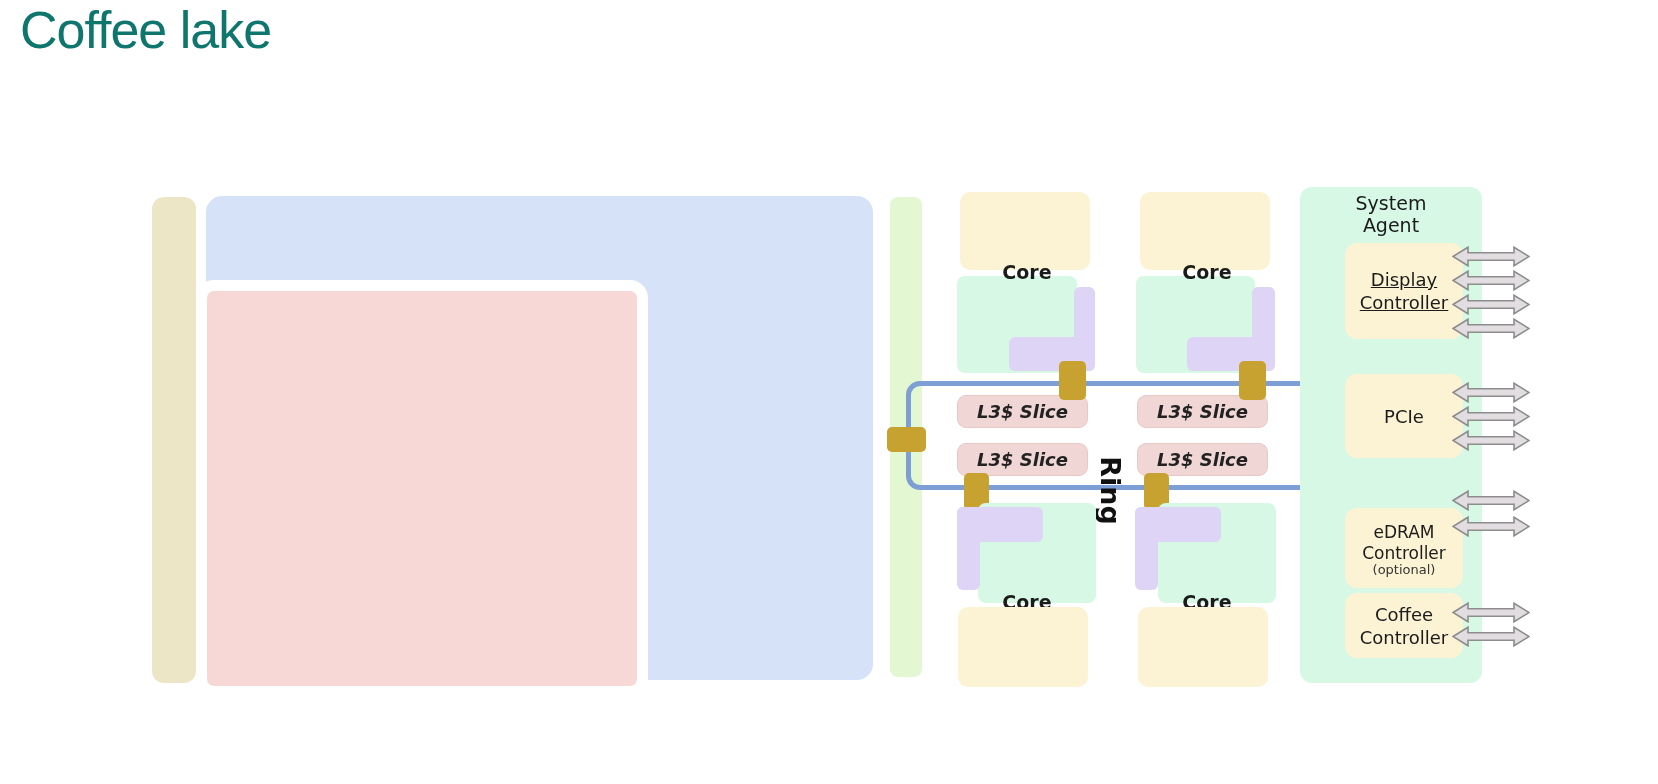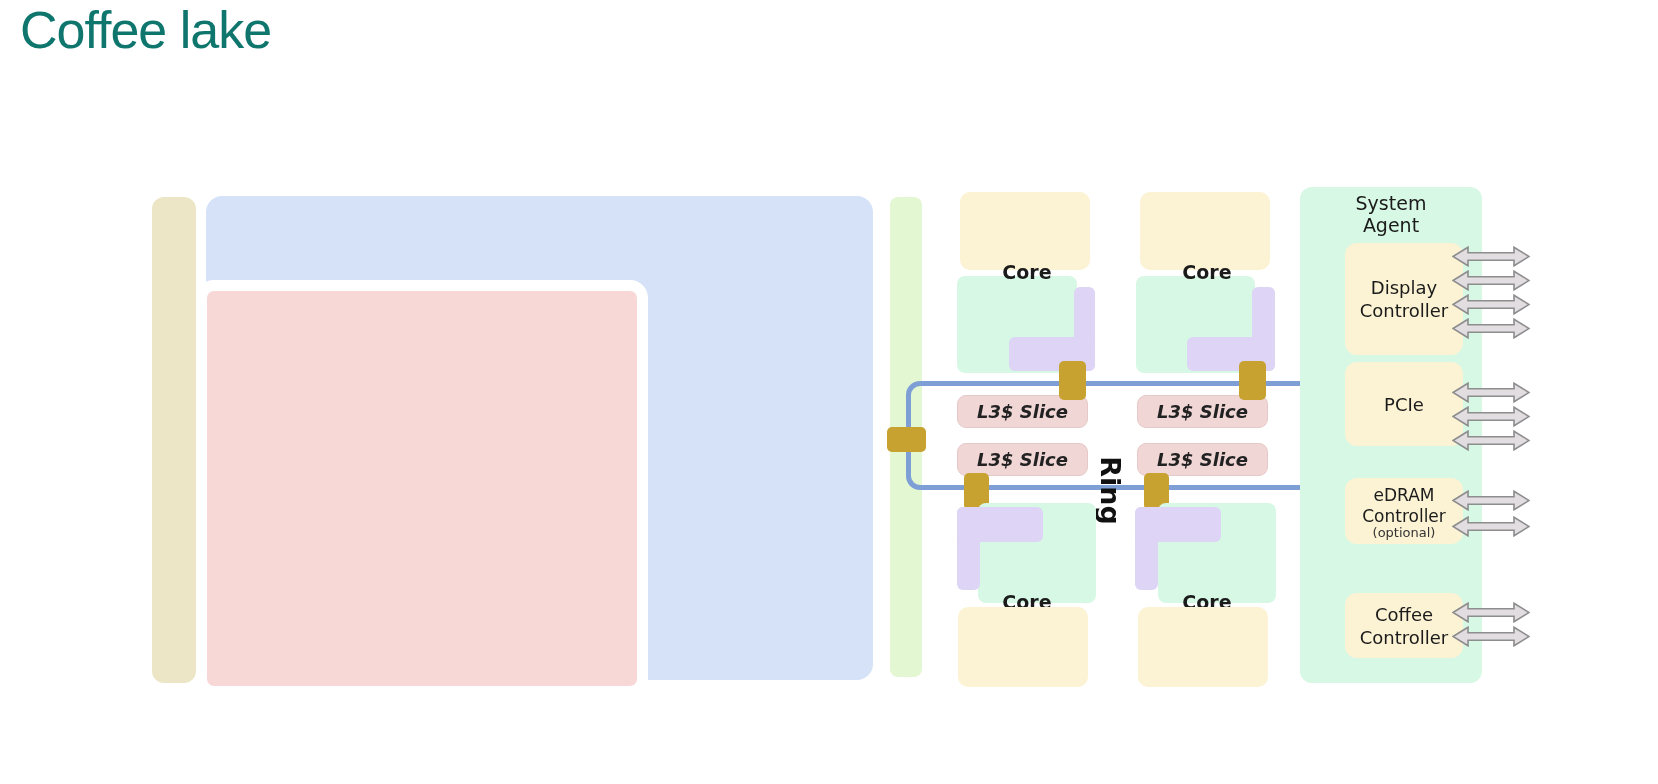--- a/index.html
+++ b/index.html
@@ -118,26 +118,26 @@
   <div class="abs core-block" style="left:1158px;top:503px;width:118px;height:100px;"></div>
   <div class="abs core-l2" style="left:1135px;top:507px;width:23px;height:83px;"></div>
   <div class="abs core-l2" style="left:1135px;top:507px;width:86px;height:35px;"></div>
   <div class="abs lbl core-label" style="left:1142px;top:590px;">Core</div>
   <div class="abs core-cap" style="left:1138px;top:607px;height:80px;"></div>
 
   <div class="abs sa-bg"></div>
   <div class="abs lbl sa-title">System
 Agent</div>
 
-  <div class="abs io-box" style="left:1345px;top:243px;width:118px;height:112px;">Display
+  <div class="abs io-box" style="left:1345px;top:243px;width:118px;height:96px;text-decoration:underline;">Display
 Controller</div>
 
-  <div class="abs io-box" style="left:1345px;top:362px;width:118px;height:84px;">PCIe</div>
+  <div class="abs io-box" style="left:1345px;top:374px;width:118px;height:84px;">PCIe</div>
 
-  <div class="abs io-box small" style="left:1345px;top:478px;width:118px;height:66px;">
+  <div class="abs io-box small" style="left:1345px;top:508px;width:118px;height:80px;">
     <span style="white-space:pre-line;">eDRAM
 Controller</span>
     <span class="io-note">(optional)</span>
   </div>
 
   <div class="abs io-box" style="left:1345px;top:593px;width:118px;height:65px;">Coffee
 Controller</div>
 
   <div class="abs arrow-stack" style="left:1452px;top:246px;gap:3px;">
     <svg width="78" height="21" viewBox="0 0 78 21">

